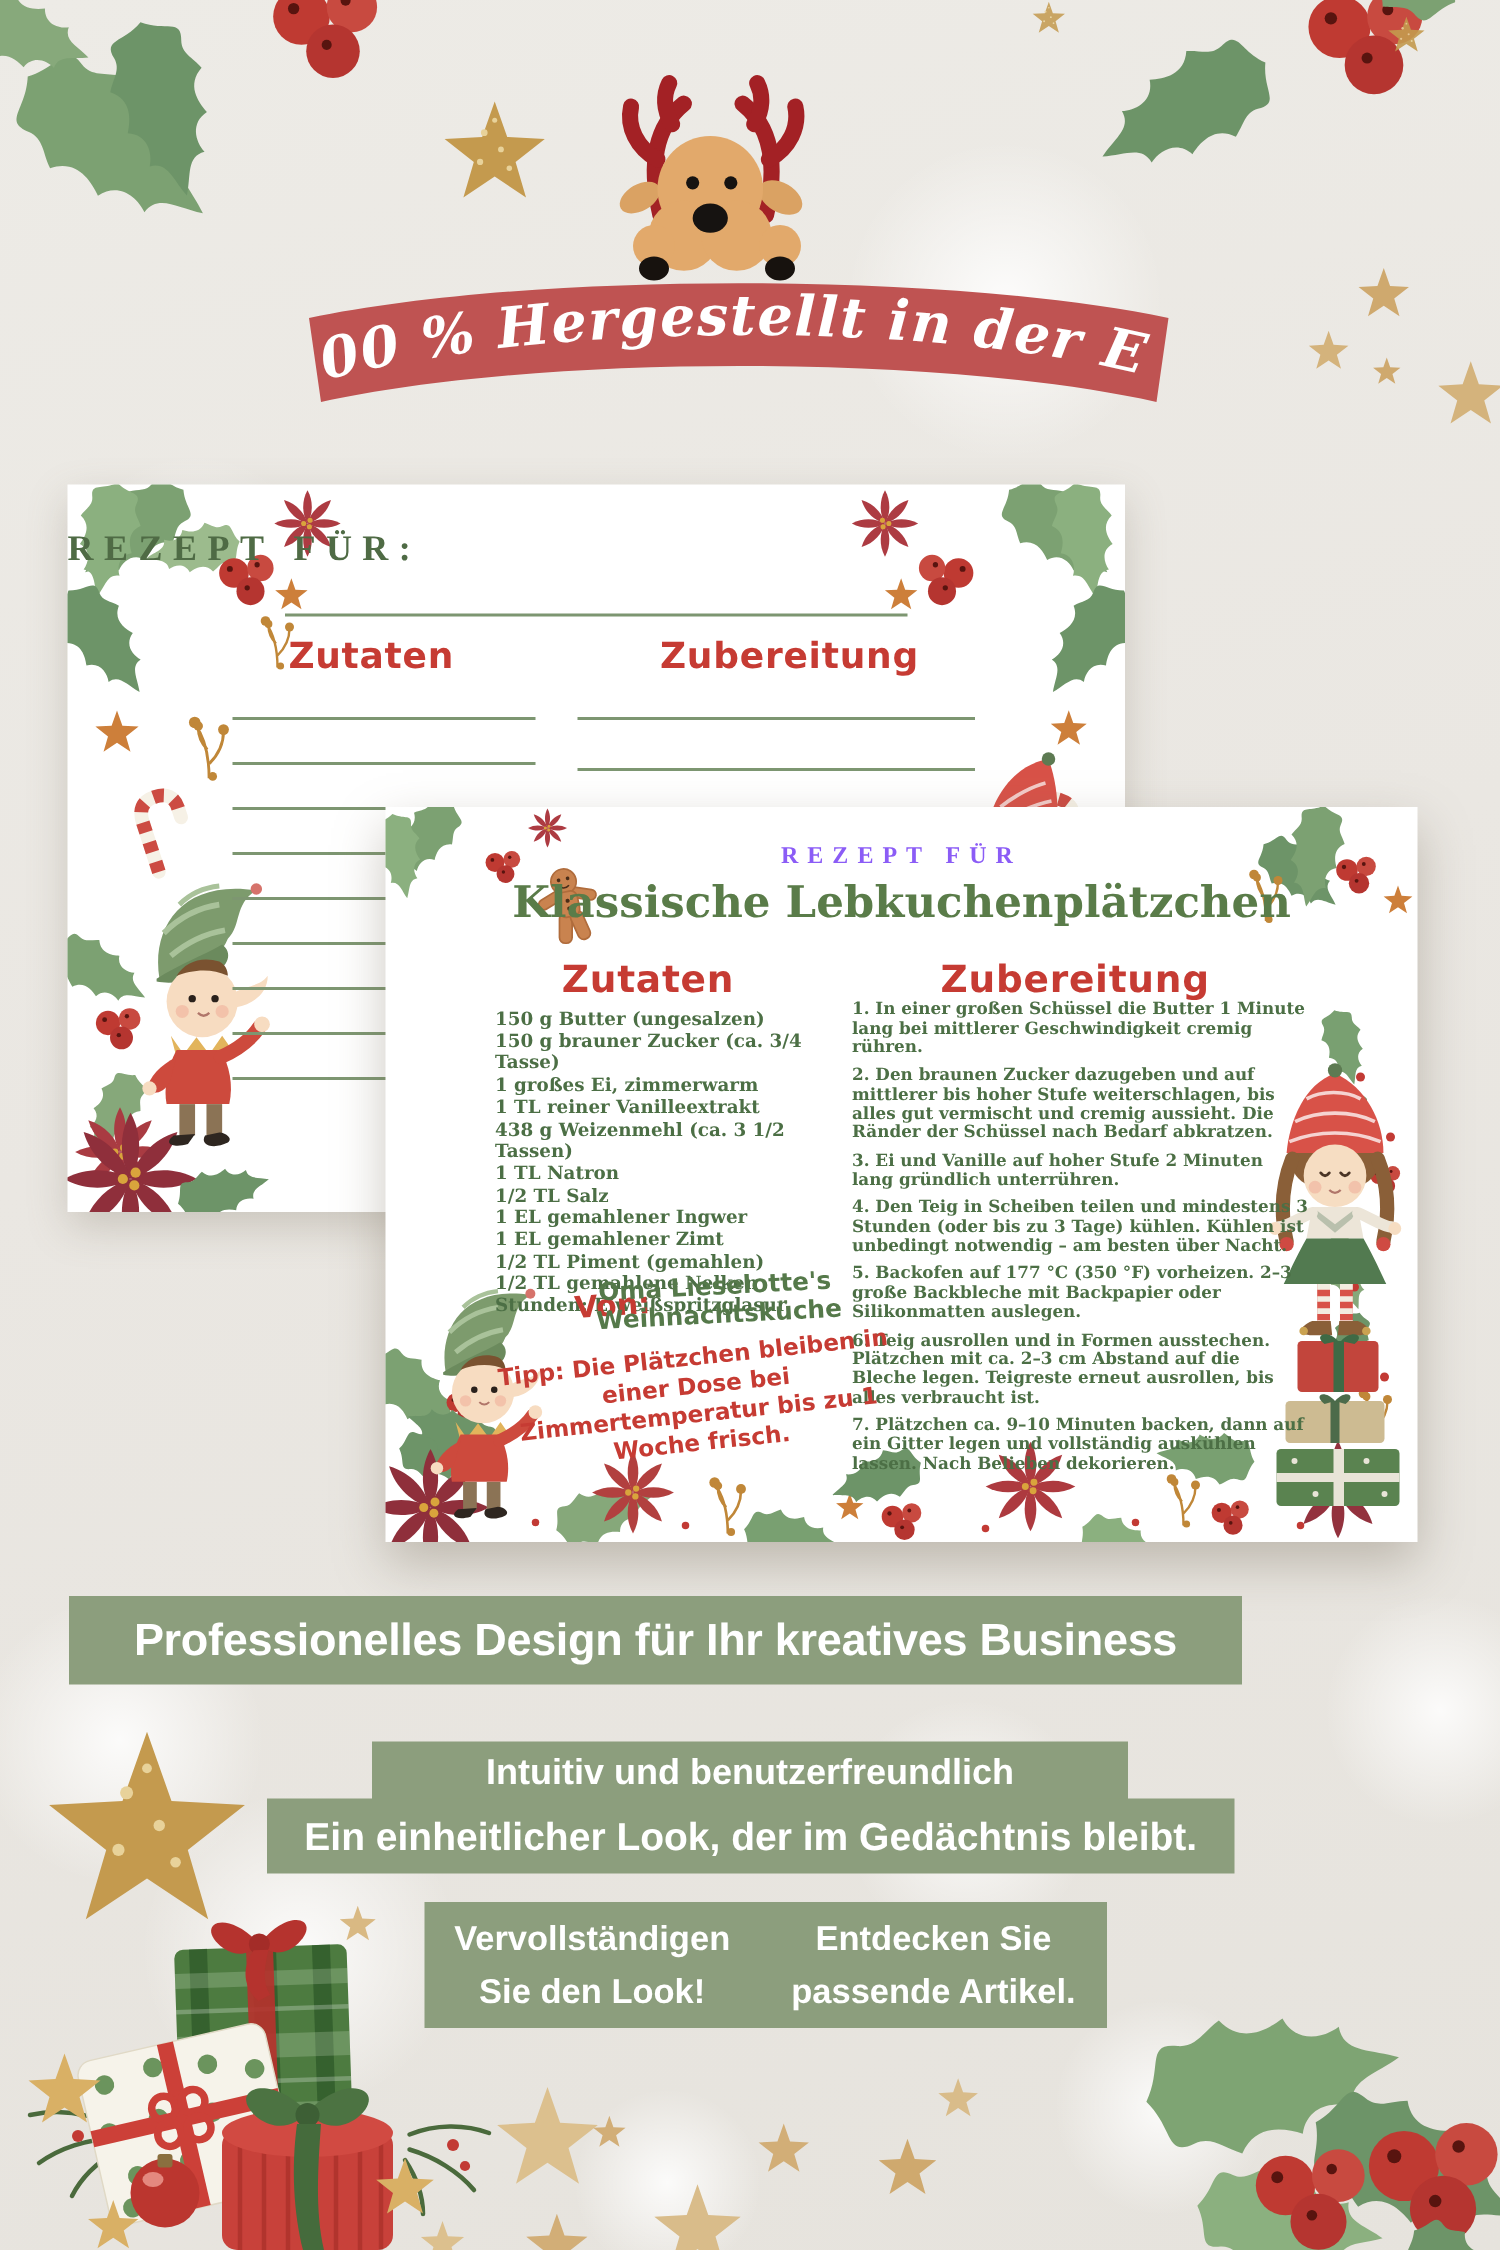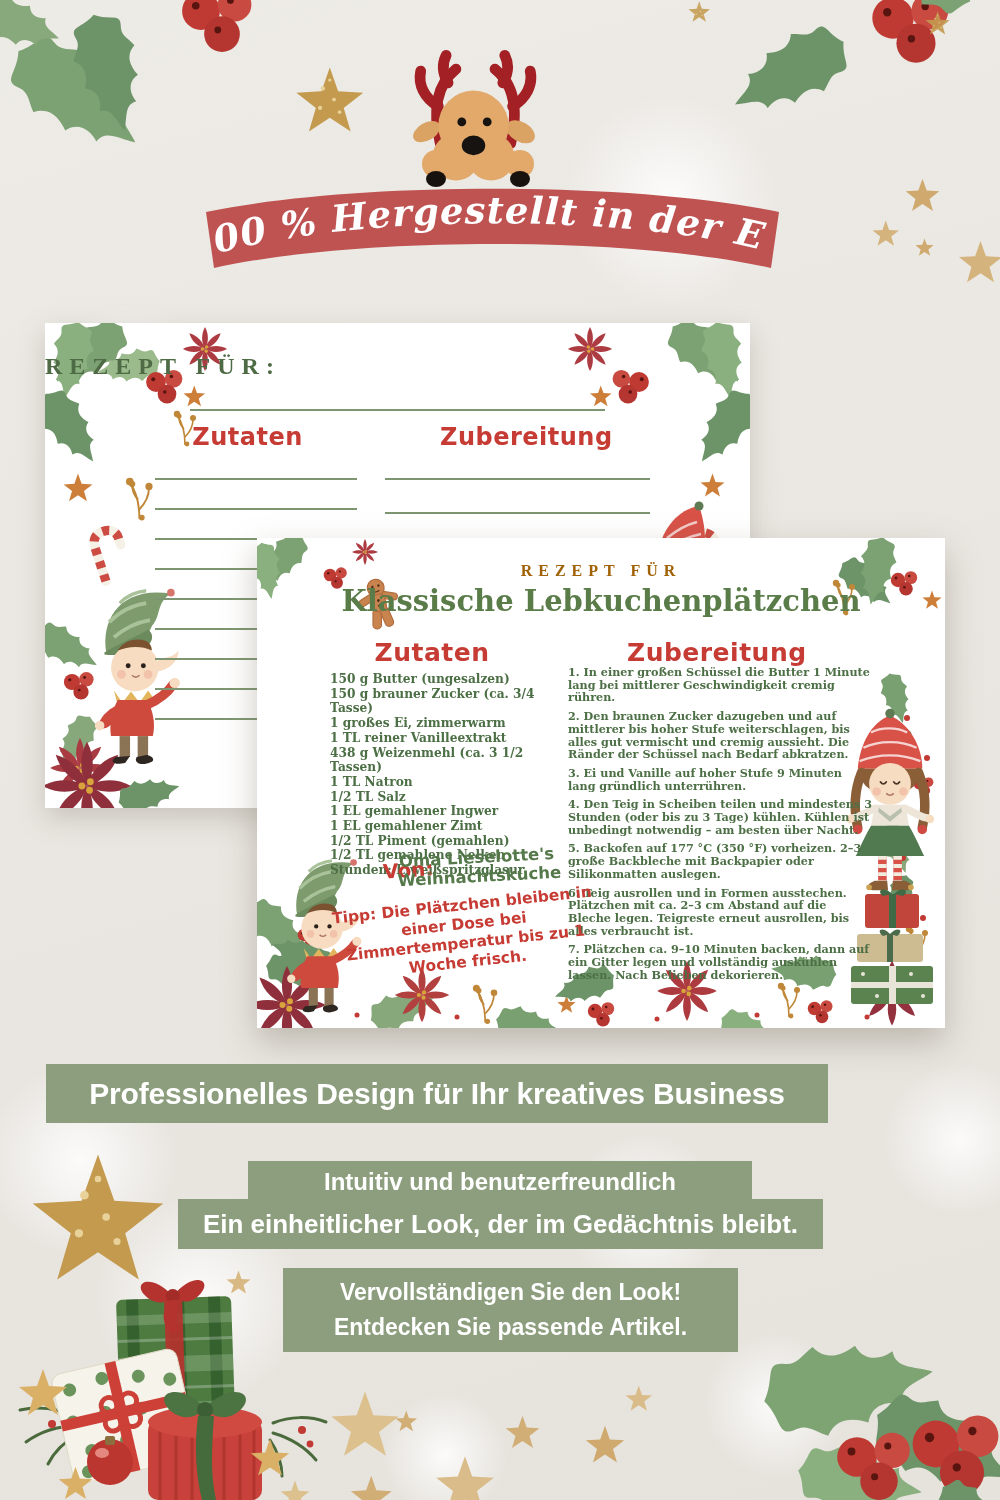--- a/index.html
+++ b/index.html
@@ -23,21 +23,21 @@
               box-shadow:0 14px 32px rgba(125,115,98,.40)}
   .back-title{position:absolute;left:0;right:0;top:30px;text-align:left;
               font-family:"Liberation Serif",serif;font-weight:700;font-size:24px;
               letter-spacing:7px;color:#4f6b45}
   .rule{position:absolute;background:#7d9671;height:1.6px}
   .hand{font-family:"DejaVu Sans",sans-serif;font-weight:700}
   .col-label{position:absolute;text-align:center;font-size:24px;color:var(--accent-red,#c63b33);letter-spacing:.5px}
 
   .front-eyebrow{position:absolute;left:0;right:0;top:24px;text-align:center;
                  font-family:"Liberation Serif",serif;font-weight:700;font-size:16px;
-                 letter-spacing:6px;color:#a16207}
+                 letter-spacing:6px;color:#8b5cf6}
   .front-title{position:absolute;left:0;right:0;top:46px;text-align:center;
                font-family:"DejaVu Serif",serif;font-weight:700;font-size:29px;color:var(--title-green,#5a7c49)}
   .front-label{font-size:25px}
   .ing-list{position:absolute;left:73px;top:134px;width:240px;
             font-family:"DejaVu Serif",serif;font-weight:700;font-size:12.2px;
             line-height:14.7px;color:var(--text-green,#4c6f45)}
   .steps{position:absolute;left:311px;top:128px;width:304px;
          font-family:"DejaVu Serif",serif;font-weight:700;font-size:11.2px;
          line-height:12.7px;color:var(--text-green,#4c6f45)}
   .step{margin-bottom:6px}
@@ -47,21 +47,21 @@
           font-size:16.5px;line-height:19px;color:#55794a;transform:rotate(-3deg)}
   .tip{position:absolute;left:68px;top:358px;width:280px;text-align:center;
        font-size:15.5px;line-height:19px;color:var(--accent-red,#c63b33);transform:rotate(-6deg)}
 
   
   .banner{position:absolute;background:var(--banner-green,#8c9e7d);color:#fff;
           display:flex;align-items:center;justify-content:center;font-weight:700;z-index:9;text-align:center}
   .b1{left:46px;top:1064px;width:782px;height:59px;font-size:30px;letter-spacing:-.2px}
   .b2a{left:248px;top:1161px;width:504px;height:42px;font-size:24px}
   .b2b{left:178px;top:1199px;width:645px;height:50px;font-size:26px}
-  .b3{left:283px;top:1268px;width:455px;height:84px;flex-direction:column;font-size:23px;line-height:35px}
+  .b3{left:283px;top:1268px;width:455px;height:84px;flex-direction:row;font-size:23px;line-height:35px}
 </style>
 </head>
 <body>
 
 <svg width="0" height="0" style="position:absolute" aria-hidden="true">
 <defs>
   <path id="leafP" d="M2,16 C7,9 4,3 11,5 C15,6 17,3 21,1 C25,7 31,5 35,3 C37,9 43,9 47,7 C47,13 53,13 59,16 C53,19 47,19 47,25 C43,23 37,23 35,29 C31,27 25,25 21,31 C17,29 15,26 11,27 C4,29 7,23 2,16 Z"></path>
   <path id="starP" d="M25,1 L31,18 L49,19 L35,30 L40,47 L25,37 L10,47 L15,30 L1,19 L19,18 Z"></path>
   <g id="berry3">
     <circle cx="10" cy="10" r="9" fill="#bf3a32"></circle>
@@ -421,21 +421,21 @@
         <div class="ing">1/2 TL Salz</div>
         <div class="ing">1 EL gemahlener Ingwer</div>
         <div class="ing">1 EL gemahlener Zimt</div>
         <div class="ing">1/2 TL Piment (gemahlen)</div>
         <div class="ing">1/2 TL gemahlene Nelken</div>
         <div class="ing">Stunden: Eiweißspritzglasur</div>
       </div>
     <div class="steps">
         <div class="step">1. In einer großen Schüssel die Butter 1 Minute lang bei mittlerer Geschwindigkeit cremig rühren.</div>
         <div class="step">2. Den braunen Zucker dazugeben und auf mittlerer bis hoher Stufe weiterschlagen, bis alles gut vermischt und cremig aussieht. Die Ränder der Schüssel nach Bedarf abkratzen.</div>
-        <div class="step">3. Ei und Vanille auf hoher Stufe 9 Minuten lang gründlich unterrühren.</div>
+        <div class="step">3. Ei und Vanille auf hoher Stufe 2 Minuten lang gründlich unterrühren.</div>
         <div class="step">4. Den Teig in Scheiben teilen und mindestens 3 Stunden (oder bis zu 3 Tage) kühlen. Kühlen ist unbedingt notwendig – am besten über Nacht.</div>
         <div class="step">5. Backofen auf 177 °C (350 °F) vorheizen. 2–3 große Backbleche mit Backpapier oder Silikonmatten auslegen.</div>
         <div class="step">6. Teig ausrollen und in Formen ausstechen. Plätzchen mit ca. 2–3 cm Abstand auf die Bleche legen. Teigreste erneut ausrollen, bis alles verbraucht ist.</div>
         <div class="step">7. Plätzchen ca. 9–10 Minuten backen, dann auf ein Gitter legen und vollständig auskühlen lassen. Nach Belieben dekorieren.</div>
       </div>
     <div class="byline-label hand">Von:</div>
     <div class="byline hand">Oma Lieselotte's Weihnachtsküche</div>
     <div class="tip hand">Tipp: Die Plätzchen bleiben in einer Dose bei Zimmertemperatur bis zu 1 Woche frisch.</div>
   </div>
 

